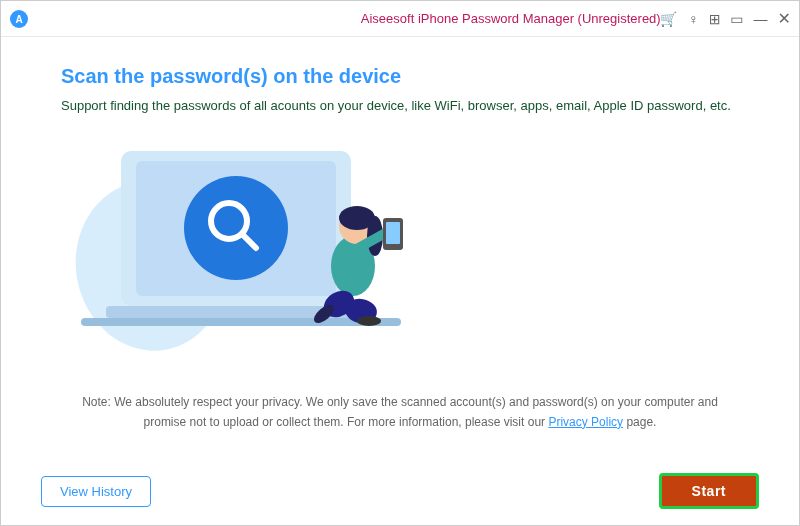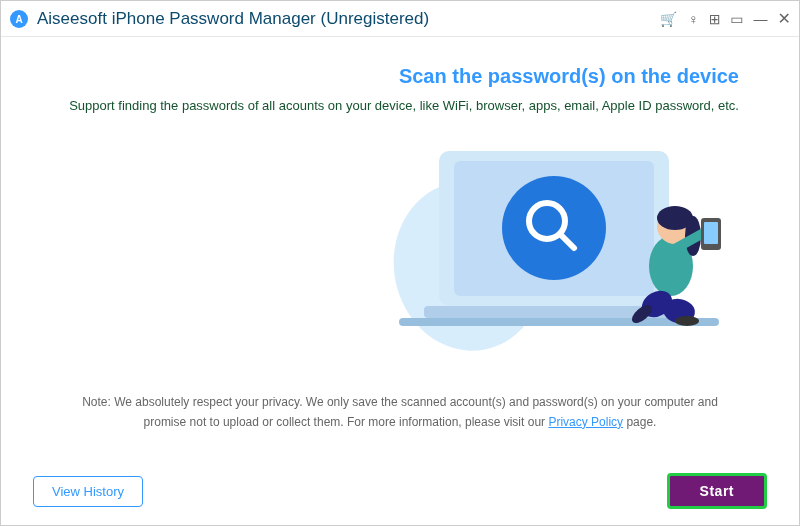--- a/index.html
+++ b/index.html
@@ -21,23 +21,24 @@
       padding: 0 8px;
       border-bottom: 1px solid #e8e8e8;
     }
     .title-bar-logo {
       width: 20px;
       height: 20px;
       margin-right: 8px;
       flex-shrink: 0;
     }
     .title-bar-text {
-      font-size: 17px;
-      color: #0c4a6e;
+      font-size: 13px;
+      color: #be185d;
       flex: 1;
+      text-align: right;
     }
     .title-bar-controls {
       display: flex;
       align-items: center;
       gap: 10px;
     }
     .title-bar-icon {
       font-size: 14px;
       color: #666;
       cursor: pointer;
@@ -46,21 +47,21 @@
     .title-bar-close {
       color: #666;
       font-size: 16px;
       cursor: pointer;
     }
 
     
     .main-content {
       display: flex;
       flex-direction: column;
-      align-items: flex-end;
+      align-items: flex-start;
       padding: 28px 60px 0 60px;
       height: calc(526px - 36px);
       position: relative;
     }
 
     .page-title {
       font-size: 20px;
       color: #3399ff;
       font-weight: 600;
       margin-bottom: 8px;
@@ -105,36 +106,36 @@
 
     
     .bottom-row {
       position: absolute;
       bottom: 18px;
       left: 0;
       right: 0;
       display: flex;
       justify-content: space-between;
       align-items: center;
-      padding: 0 32px;
+      padding: 0 40px;
     }
 
     .btn-view-history {
       border: 1px solid #3399ff;
       background: #fff;
       color: #3399ff;
       padding: 7px 18px;
       border-radius: 4px;
       font-size: 13px;
       cursor: pointer;
     }
 
     .btn-start {
       border: 3px solid #22cc44;
-      background: #701a75;
+      background: #c2410c;
       color: #fff;
       padding: 7px 30px;
       border-radius: 4px;
       font-size: 14px;
       font-weight: 600;
       cursor: pointer;
       letter-spacing: 0.5px;
     }
 
     

